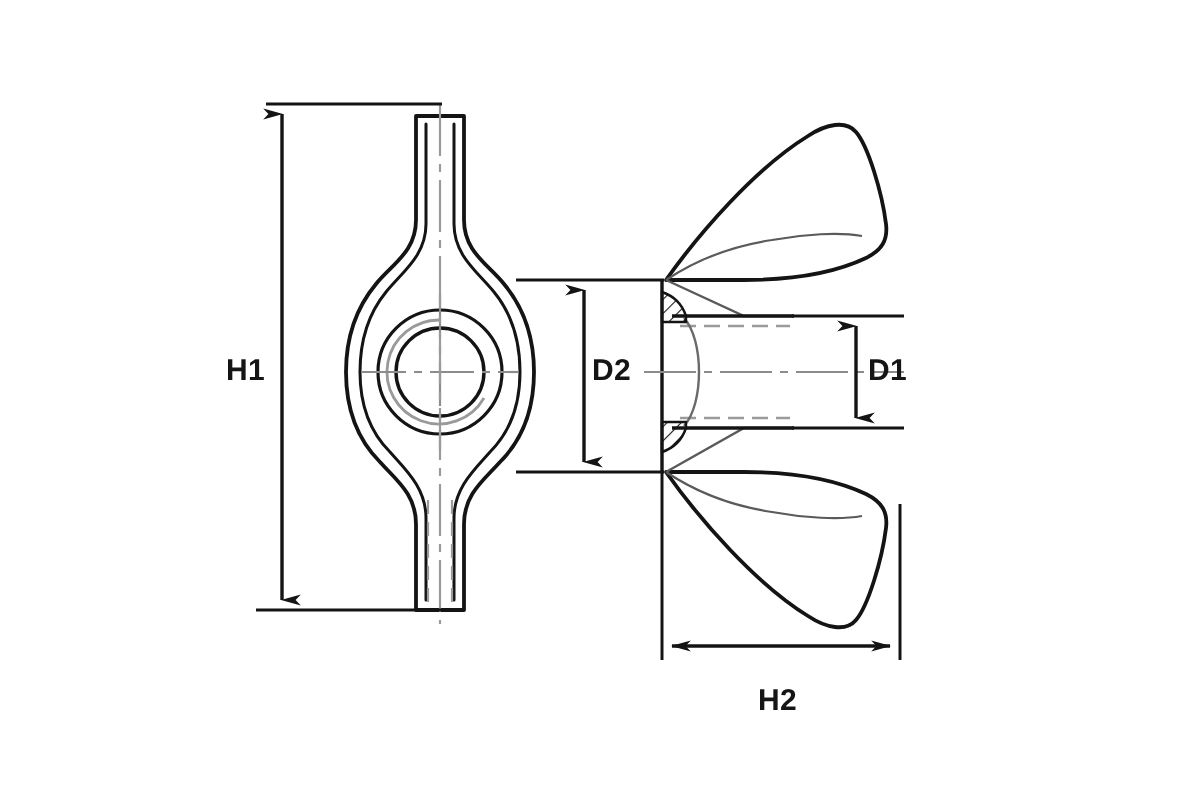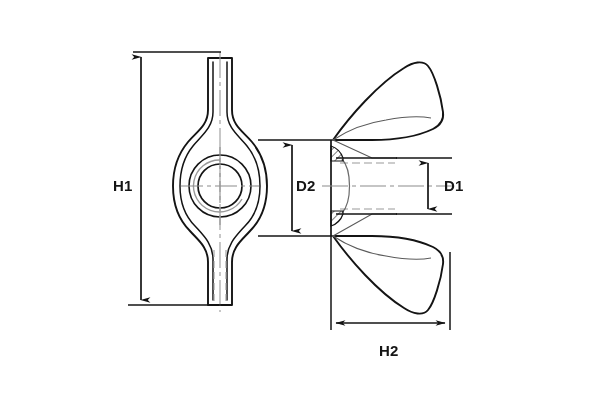--- a/index.html
+++ b/index.html
@@ -180,17 +180,17 @@
       <line x1="450" y1="252" x2="450" y2="330" stroke="#141414" stroke-width="1.5"></line>
       <line x1="336" y1="323" x2="445" y2="323" stroke="#141414" stroke-width="1.7" marker-start="url(#arrLeft)" marker-end="url(#arrRight)"></line>
     </g>
 
   </svg>
 
   <div class="dim-label" style="left:113px; top:178px;">H1</div>
 
   <div class="dim-label" style="left:296px; top:178px;">D2</div>
 
-  <div class="dim-label" style="left:444px; top:178px;">D1</div>
+  <div class="dim-label" style="left:434px; top:178px;">D1</div>
 
   <div class="dim-label" style="left:379px; top:327px;margin-top:16px;">H2</div>
 
 </div>
 
 </body></html>

